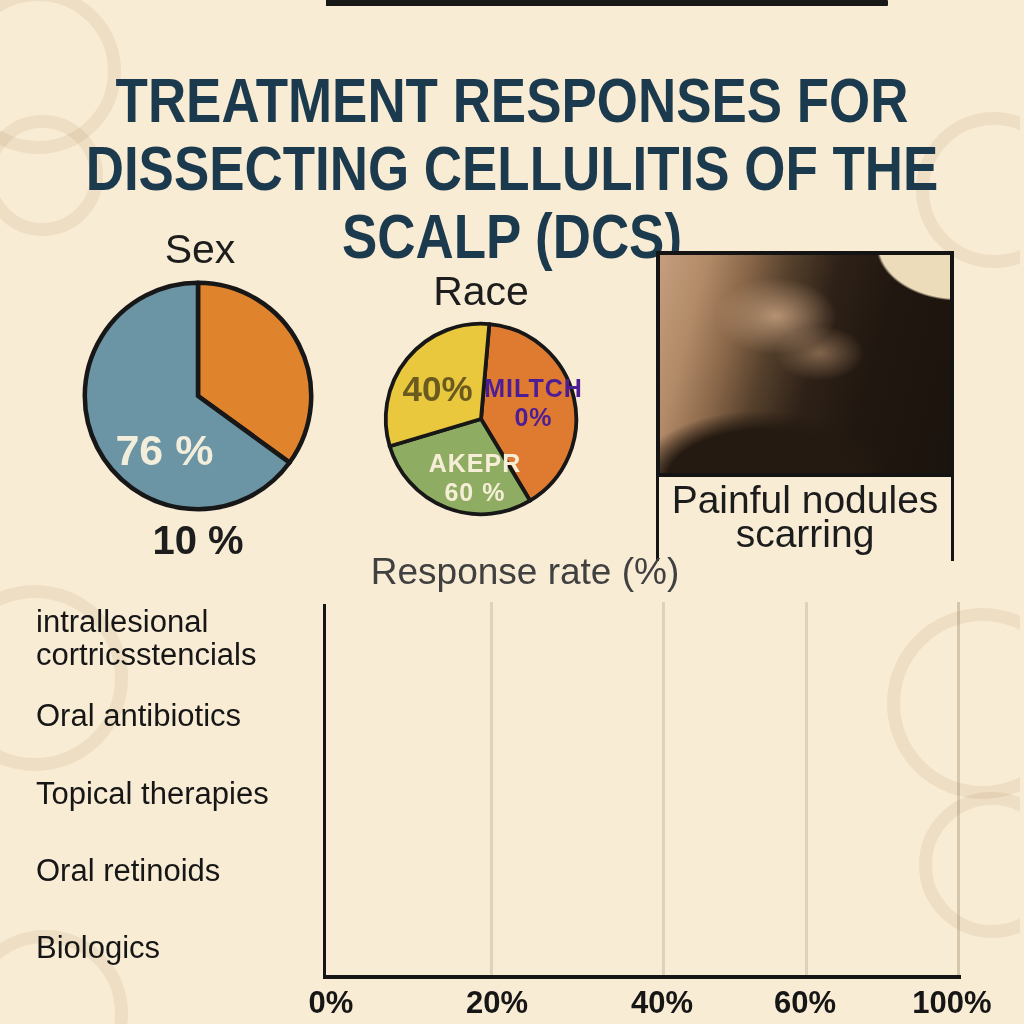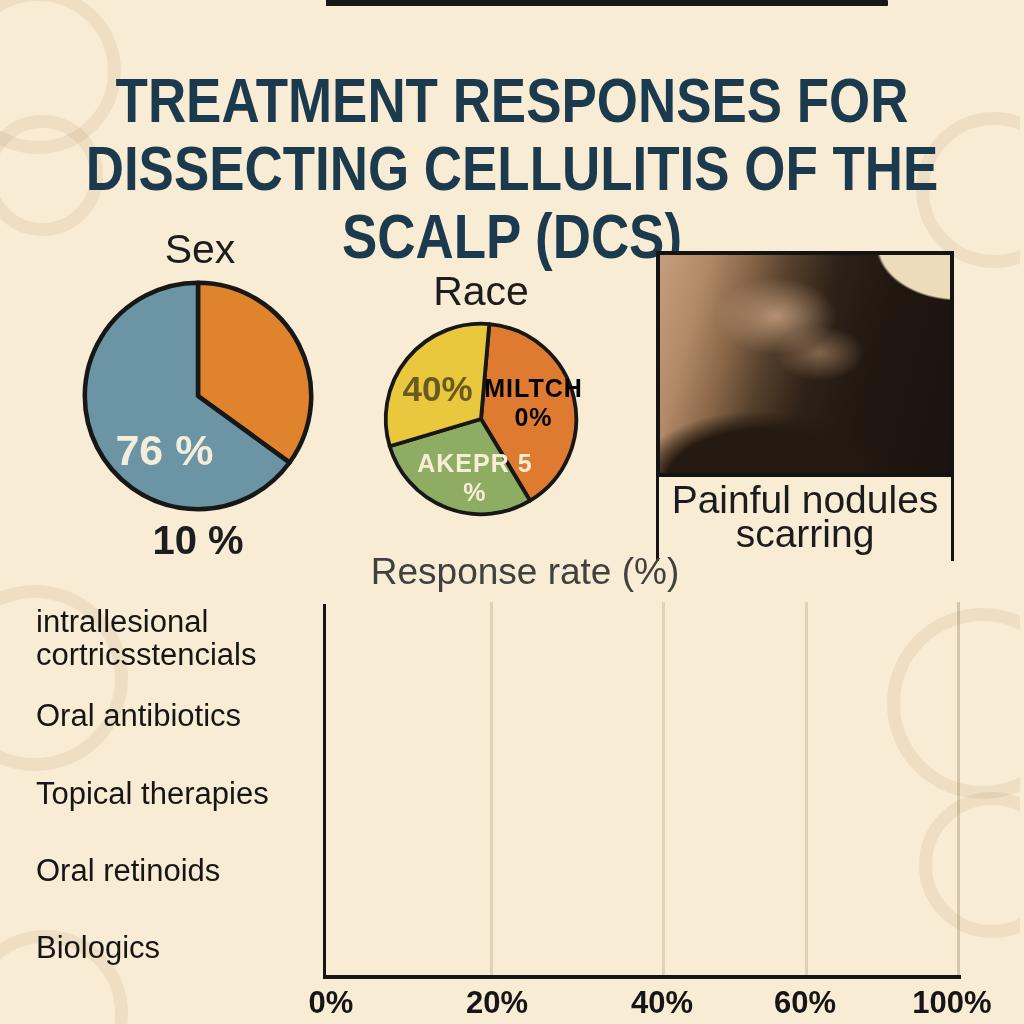--- a/index.html
+++ b/index.html
@@ -28,21 +28,21 @@
   .pie-box{position:absolute;}
   #sex-pie-box{left:78px; top:276px; width:240px; height:240px;}
   #race-pie-box{left:380px; top:318px; width:202px; height:202px;}
   .pie-box svg{width:100%; height:100%; display:block;}
   .pie-slice{stroke:#171717; stroke-width:4; stroke-linejoin:round;}
   .pie-label{position:absolute; transform:translate(-50%,-50%); text-align:center; font-weight:bold;}
   #sex-inside-label{left:36%; top:72.5%; font-size:43px; color:#f3eedb;}
   #sex-outside-label{position:absolute; left:198px; top:540px; transform:translate(-50%,-50%);
                      font-size:40px; color:#1d1d1d; font-weight:600;}
   #race-label-yellow{left:28.5%; top:35%; font-size:35px; color:#6a5a20; font-weight:600;}
-  #race-label-orange{left:76%; top:42%; width:118px; font-size:25px; line-height:29px; letter-spacing:1px; color:#000000;}
+  #race-label-orange{left:76%; top:42%; width:118px; font-size:25px; line-height:29px; letter-spacing:1px; color:#4c1d95;}
   #race-label-green{left:47%; top:79%; width:122px; font-size:25px; line-height:29px; letter-spacing:1px; color:#f7eed8;}
 
   
   #photo-card{position:absolute; left:656px; top:251px; width:298px;}
   #photo{width:290px; height:218px; border:4px solid #141414;
     background:
       radial-gradient(55% 50% at 103% -5%, #ecdcb9 0 50%, rgba(236,220,185,0) 52%),
       radial-gradient(30% 25% at 40% 28%, rgba(192,155,122,0.9), rgba(192,155,122,0) 70%),
       radial-gradient(22% 18% at 55% 45%, rgba(175,138,105,0.65), rgba(175,138,105,0) 70%),
       radial-gradient(60% 45% at 35% 105%, #241a11 0 55%, rgba(36,26,17,0) 75%),
@@ -102,21 +102,21 @@
 
   <div class="pie-heading" id="race-heading">Race</div>
   <div class="pie-box" id="race-pie-box">
     <svg id="pie-race-svg" viewBox="-106 -106 212 212">
         <path d="M0,0 L8.72,-99.62 A100,100 0 0 1 51.50,85.72 Z" fill="#df7b31" class="pie-slice"></path>
         <path d="M0,0 L51.50,85.72 A100,100 0 0 1 -95.83,28.57 Z" fill="#8fad62" class="pie-slice"></path>
         <path d="M0,0 L-95.83,28.57 A100,100 0 0 1 8.72,-99.62 Z" fill="#e9c83e" class="pie-slice"></path>
       </svg>
     <div class="pie-label" id="race-label-yellow">40%</div>
     <div class="pie-label" id="race-label-orange">MILTCH 0%</div>
-    <div class="pie-label" id="race-label-green">AKEPR 5 %</div>
+    <div class="pie-label" id="race-label-green">AKEPR 60 %</div>
   </div>
 
   <figure id="photo-card" style="margin:0;">
     <div id="photo"></div>
     <figcaption id="photo-caption">Painful nodules scarring</figcaption>
   </figure>
 
   <div id="bar-title">Response rate (%)</div>
 
   <div class="gridline g1"></div>

